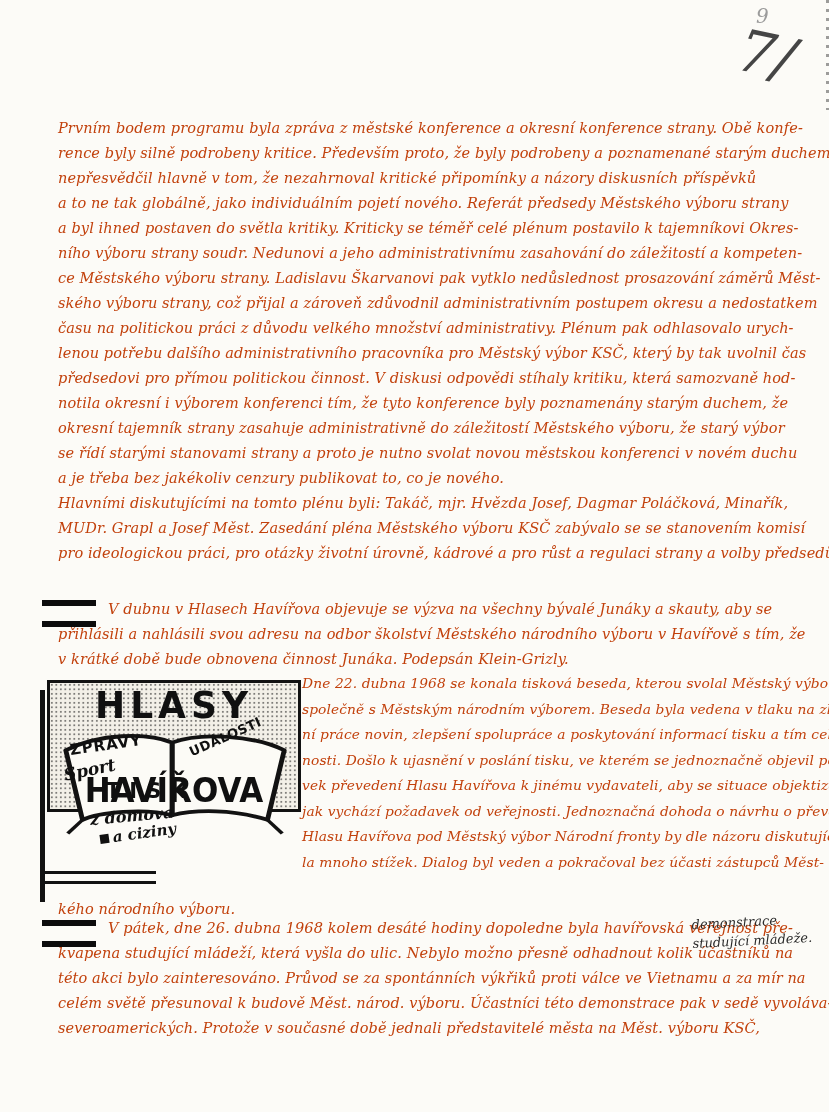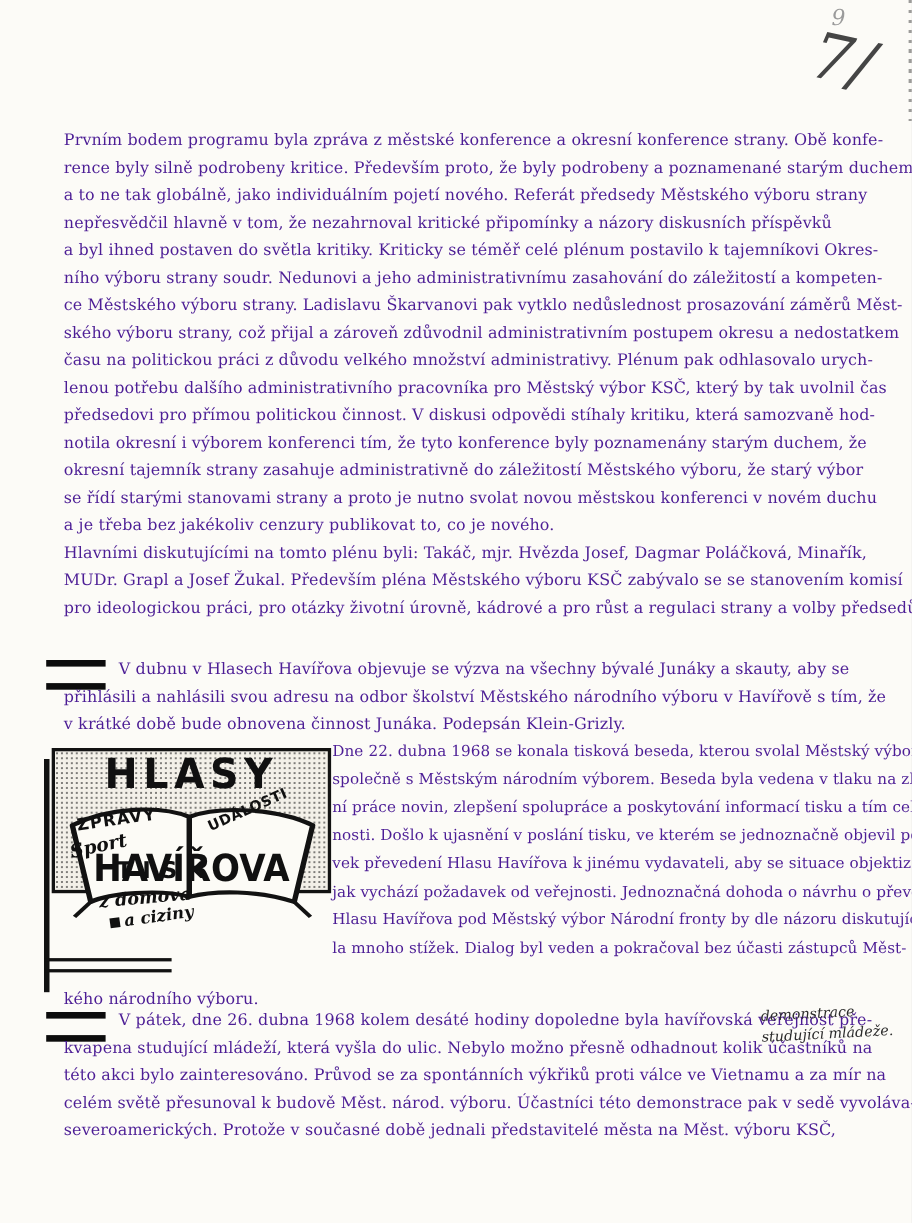--- a/index.html
+++ b/index.html
@@ -2,21 +2,21 @@
 <html><head>
 <meta charset="utf-8">
 <style>
   html,body{margin:0;padding:0;background:#d9d9d9;}
   .page{
     position:relative;width:829px;height:1112px;margin:0 auto;
     background:#fcfbf7;overflow:hidden;
     font-family:"DejaVu Serif", serif;color:#1c1c1c;
   }
   
-  .hw{font-size:14.5px;letter-spacing:.1px;color:#4c1d95;}
+  .hw{font-style:italic;font-size:14.5px;letter-spacing:.1px;color:#c2410c;}
   .hw-line{height:25px;line-height:25px;white-space:nowrap;}
   .block{position:absolute;}
   .indent-first > .hw-line:first-child{padding-left:50px;}
   .beside-logo .hw-line{height:25.5px;line-height:25.5px;font-size:13.8px;}
   
   .pmark{position:absolute;width:54px;height:15px;
     border-top:6px solid #0c0c0c;border-bottom:6px solid #0c0c0c;}
   
   .pencil-nine{position:absolute;left:756px;top:4px;font-size:20px;color:#9b9b9b;
     font-style:italic;}
@@ -66,35 +66,35 @@
 <div class="page">
 
   <div class="edge-marks"></div>
 
   <div class="pencil-nine">9</div>
   <div class="page-number">7/</div>
 
   <div class="block hw" style="left:58px;top:116px;width:760px;">
       <div class="hw-line">Prvním bodem programu byla zpráva z městské konference a okresní konference strany. Obě konfe-</div>
       <div class="hw-line">rence byly silně podrobeny kritice. Především proto, že byly podrobeny a poznamenané starým duchem,</div>
+      <div class="hw-line">nepřesvědčil hlavně v tom, že nezahrnoval kritické připomínky a názory diskusních příspěvků</div>
       <div class="hw-line">a to ne tak globálně, jako individuálním pojetí nového. Referát předsedy Městského výboru strany</div>
-      <div class="hw-line">nepřesvědčil hlavně v tom, že nezahrnoval kritické připomínky a názory diskusních příspěvků</div>
       <div class="hw-line">a byl ihned postaven do světla kritiky. Kriticky se téměř celé plénum postavilo k tajemníkovi Okres-</div>
       <div class="hw-line">ního výboru strany soudr. Nedunovi a jeho administrativnímu zasahování do záležitostí a kompeten-</div>
       <div class="hw-line">ce Městského výboru strany. Ladislavu Škarvanovi pak vytklo nedůslednost prosazování záměrů Měst-</div>
       <div class="hw-line">ského výboru strany, což přijal a zároveň zdůvodnil administrativním postupem okresu a nedostatkem</div>
       <div class="hw-line">času na politickou práci z důvodu velkého množství administrativy. Plénum pak odhlasovalo urych-</div>
       <div class="hw-line">lenou potřebu dalšího administrativního pracovníka pro Městský výbor KSČ, který by tak uvolnil čas</div>
       <div class="hw-line">předsedovi pro přímou politickou činnost. V diskusi odpovědi stíhaly kritiku, která samozvaně hod-</div>
       <div class="hw-line">notila okresní i výborem konferenci tím, že tyto konference byly poznamenány starým duchem, že</div>
       <div class="hw-line">okresní tajemník strany zasahuje administrativně do záležitostí Městského výboru, že starý výbor</div>
       <div class="hw-line">se řídí starými stanovami strany a proto je nutno svolat novou městskou konferenci v novém duchu</div>
       <div class="hw-line">a je třeba bez jakékoliv cenzury publikovat to, co je nového.</div>
       <div class="hw-line">Hlavními diskutujícími na tomto plénu byli: Takáč, mjr. Hvězda Josef, Dagmar Poláčková, Minařík,</div>
-      <div class="hw-line">MUDr. Grapl a Josef Žukal. Především pléna Městského výboru KSČ zabývalo se se stanovením komisí</div>
+      <div class="hw-line">MUDr. Grapl a Josef Měst. Zasedání pléna Městského výboru KSČ zabývalo se se stanovením komisí</div>
       <div class="hw-line">pro ideologickou práci, pro otázky životní úrovně, kádrové a pro růst a regulaci strany a volby předsedů.</div>
     </div>
 
   <div class="pmark" style="left:42px;top:600px;"></div>
 
   <div class="block hw indent-first" style="left:58px;top:597px;width:760px;">
       <div class="hw-line">V dubnu v Hlasech Havířova objevuje se výzva na všechny bývalé Junáky a skauty, aby se</div>
       <div class="hw-line">přihlásili a nahlásili svou adresu na odbor školství Městského národního výboru v Havířově s tím, že</div>
       <div class="hw-line">v krátké době bude obnovena činnost Junáka. Podepsán Klein-Grizly.</div>
     </div>

